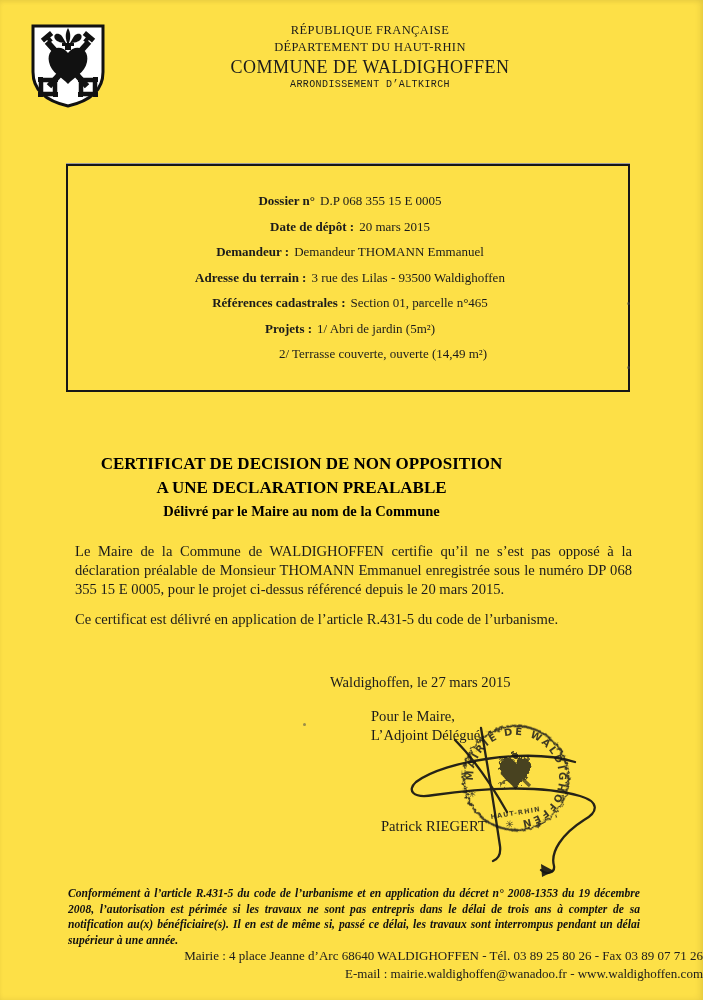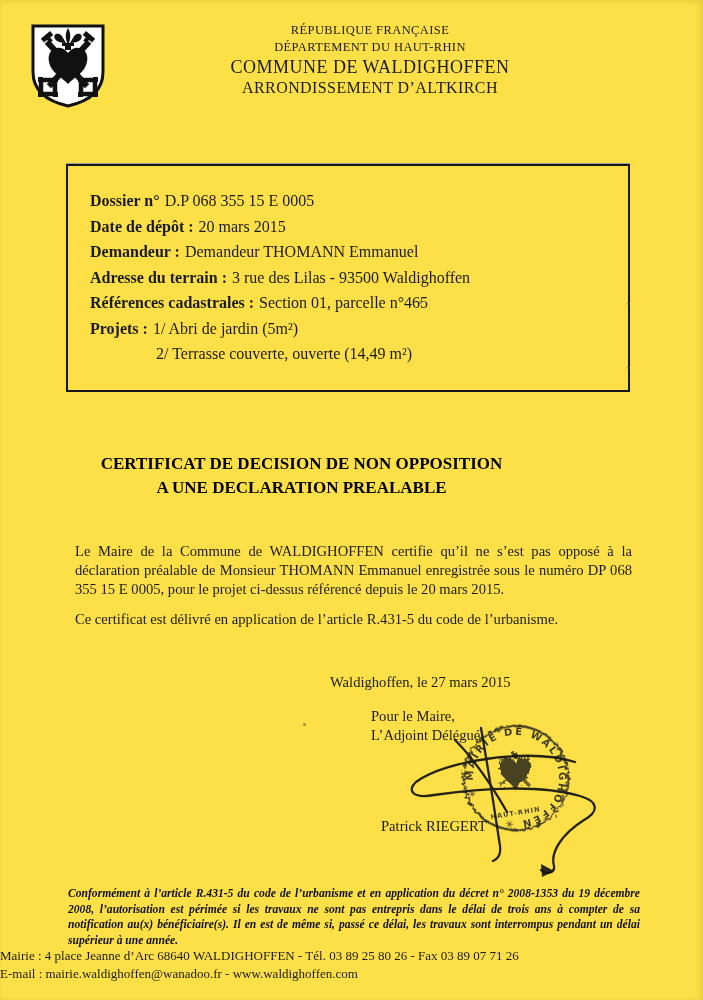--- a/index.html
+++ b/index.html
@@ -12,29 +12,29 @@
     color:#1b1b1b;
     overflow:hidden;
     box-shadow:inset -3px 0 6px rgba(0,0,0,.08), inset 0 2px 4px rgba(0,0,0,.04);
   }
   
   .coat{position:absolute;left:28px;top:22px;width:80px;height:88px;}
   .header-text{position:absolute;left:120px;top:24px;width:500px;text-align:center;line-height:1;}
   .hd-small{font-size:12.5px;letter-spacing:.4px;margin:0 0 4px;}
   .hd-dept{font-size:12.5px;letter-spacing:.4px;margin:0 0 5px;}
   .hd-commune{font-size:18px;letter-spacing:.5px;margin:0 0 4px;}
-  .hd-arr{font-size:16px;letter-spacing:.4px;margin:0;}
+  .hd-arr{font-size:10px;letter-spacing:.4px;margin:0;font-family:Liberation Mono, monospace;}
   
   .dossier-box{
     position:absolute;left:66px;top:164px;width:564px;height:228px;
     border:2.5px solid #161616;box-sizing:border-box;
     padding:27px 18px 0 22px;
     box-shadow:0 -1px 0 #9a9a9a;
   }
-  .dossier-box p{margin:0 0 9.5px;font-size:16px;line-height:16px;white-space:nowrap;}
+  .dossier-box p{margin:0 0 9.5px;font-size:13px;line-height:16px;white-space:nowrap;text-align:center;}
   .dossier-box .lbl{font-weight:bold;margin-right:5px;}
   .dossier-box .indent{padding-left:66px;}
   
   .title-block{position:absolute;left:0;top:452px;width:603px;text-align:center;}
   .title-main{font-size:17px;font-weight:bold;line-height:24px;margin:0;color:#000;}
   .title-sub{font-size:14.5px;font-weight:bold;margin:3px 0 0;color:#000;}
   
   .para1{position:absolute;left:75px;top:542px;width:557px;font-size:14.6px;line-height:18.8px;text-align:justify;margin:0;}
   .para2{position:absolute;left:75px;top:611px;width:557px;font-size:14.6px;margin:0;}
   
@@ -43,21 +43,21 @@
   .for-line2{position:absolute;left:371px;top:727px;font-size:14.6px;margin:0;}
   .signatory{position:absolute;left:371px;top:808px;font-size:14.6px;margin:10px;}
   .stamp-svg{position:absolute;left:454px;top:720px;width:124px;height:120px;}
   .sig-svg{position:absolute;left:395px;top:700px;width:270px;height:190px;}
   
   .footnote{
     position:absolute;left:68px;top:886px;width:572px;
     font-size:11.6px;line-height:15.6px;font-style:italic;font-weight:600;
     text-align:justify;margin:0;color:#111;
   }
-  .footer{position:absolute;left:0;top:948px;width:703px;text-align:left;}
+  .footer{position:absolute;left:0;top:948px;width:703px;text-align:right;}
   .footer p{margin:0 0 3px;font-size:13px;line-height:15px;}
   .speck{position:absolute;width:3px;height:3px;border-radius:50%;background:#4a4a4a;opacity:.55;}
 </style>
 </head>
 <body>
 
 <div class="page">
 
   <svg class="coat" viewBox="0 0 80 88">
     <path d="M5,4 L75,4 L75,50 Q75,76 40,84 Q5,76 5,50 Z" fill="#fff" stroke="#111" stroke-width="3"></path>
@@ -107,20 +107,21 @@
     <p><span class="lbl">Date de dépôt :</span><span>20 mars 2015</span></p>
     <p><span class="lbl">Demandeur :</span><span>Demandeur THOMANN Emmanuel</span></p>
     <p><span class="lbl">Adresse du terrain :</span><span>3 rue des Lilas - 93500 Waldighoffen</span></p>
     <p><span class="lbl">Références cadastrales :</span><span>Section 01, parcelle n°465</span></p>
     <p><span class="lbl">Projets :</span><span>1/ Abri de jardin (5m²)</span></p>
     <p class="indent"><span>2/ Terrasse couverte, ouverte (14,49 m²)</span></p>
   </div>
 
   <div class="title-block">
     <h1 class="title-main"><span>CERTIFICAT DE DECISION DE NON OPPOSITION</span><br><span>A UNE DECLARATION PREALABLE</span></h1>
+    <h2 class="title-sub">Délivré par le Maire au nom de la Commune</h2>
   </div>
 
   <p class="para1">Le Maire de la Commune de WALDIGHOFFEN certifie qu’il ne s’est pas opposé à la déclaration préalable de Monsieur THOMANN Emmanuel enregistrée sous le numéro DP 068 355 15 E 0005, pour le projet ci-dessus référencé depuis le 20 mars 2015.</p>
   <p class="para2">Ce certificat est délivré en application de l’article R.431-5 du code de l’urbanisme.</p>
 
   <p class="place-date">Waldighoffen, le 27 mars 2015</p>
   <p class="for-line1">Pour le Maire,</p>
   <p class="for-line2">L’Adjoint Délégué</p>
   <p class="signatory">Patrick RIEGERT</p>
 

